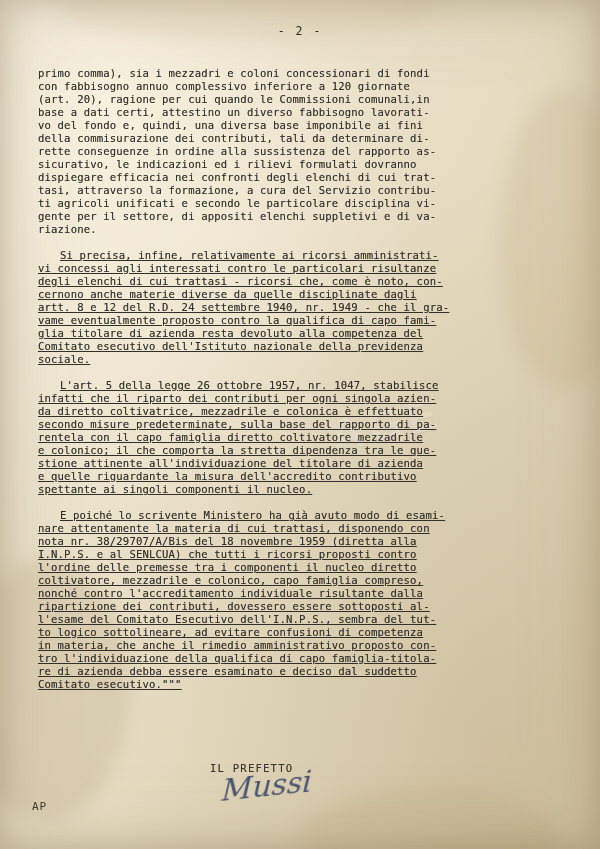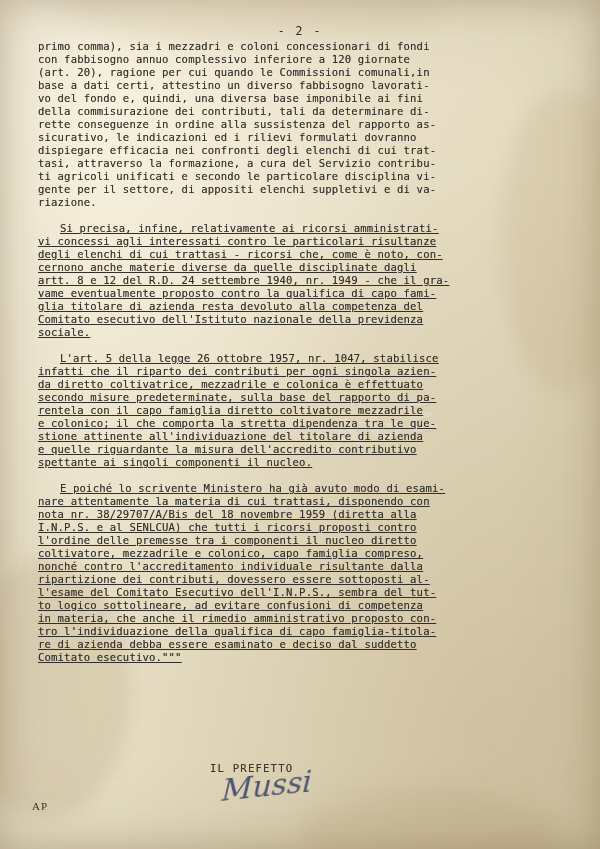--- a/index.html
+++ b/index.html
@@ -74,21 +74,21 @@
     font-size: 11.5px;
     color: #2f2b26;
     letter-spacing: 2px;
     padding-top: 24px;
     padding-bottom: 16px;
   }
 
   .body-text {
     position: absolute;
     left: 38px;
-    top: 40px;
+    top: 67px;
     width: 524px;
   }
 
   p.para {
     margin: 0 0 13px 0;
     font-size: 10.6px;
     line-height: 13.0px;
     color: #32302b;
     letter-spacing: 0.15px;
     white-space: pre-wrap;
@@ -127,21 +127,20 @@
     filter: blur(0.15px);
   }
 
   .footer-mark {
     position: absolute;
     left: 32px;
     top: 800px;
     font-size: 11px;
     color: #3a362e;
     letter-spacing: 1px;
-    font-family: Liberation Serif, serif;
   }
 </style>
 </head>
 <body>
 
 <div class="page">
   <div class="stain stain-a"></div>
   <div class="stain stain-b"></div>
   <div class="stain stain-c"></div>
   <div class="stain stain-d"></div>

